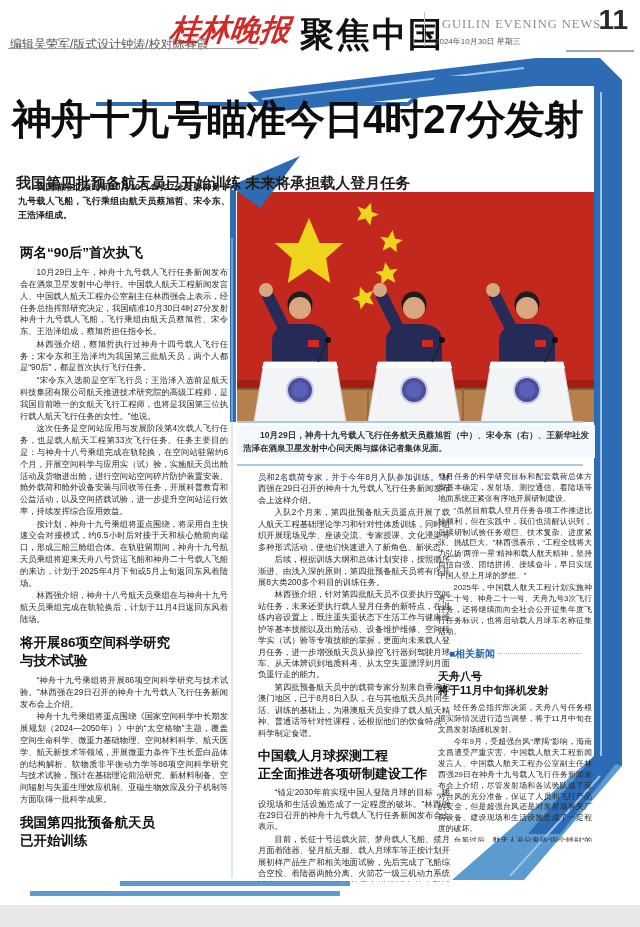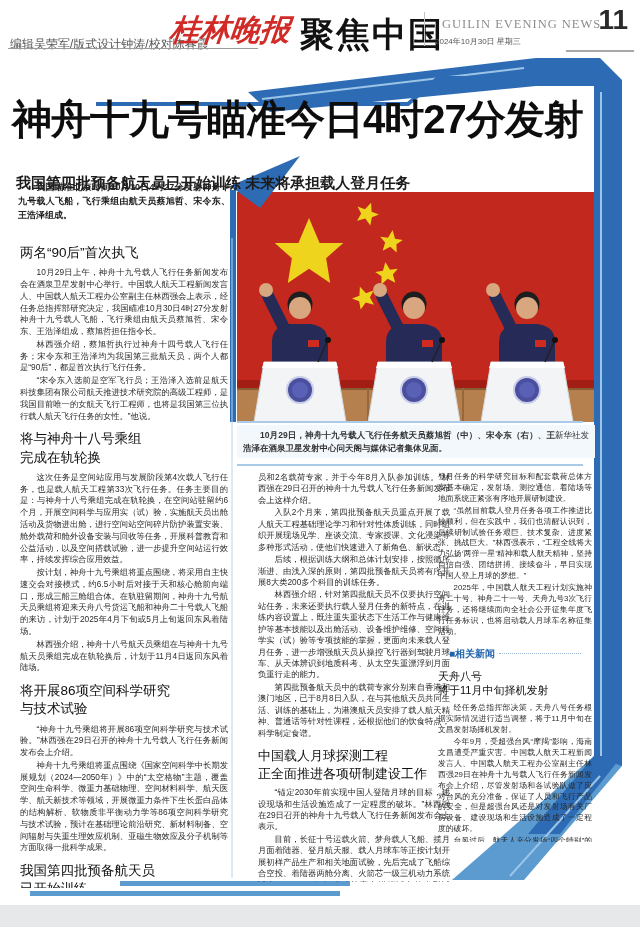--- a/index.html
+++ b/index.html
@@ -24,30 +24,30 @@
   .headline{position:absolute;left:12px;top:92px;width:604px;font-size:40px;font-weight:900;color:#0d0d0d;
             letter-spacing:-1px;white-space:nowrap;z-index:3;}
   .subheadline{position:absolute;left:16px;top:148px;width:580px;font-size:15px;font-weight:bold;color:#1c1c1c;z-index:3;margin-top:26px;}
   .lede{position:absolute;left:18px;top:181px;width:212px;font-size:9px;font-weight:bold;line-height:1.55;
         text-indent:2em;color:#222;text-align:justify;z-index:3;}
 
   
   .photo{position:absolute;left:237px;top:192px;width:358px;height:230px;z-index:1;overflow:hidden;}
   .caption{position:absolute;left:237px;top:425px;width:346px;background:#f3f8fd;padding:4px 6px 3px;
            font-size:8.5px;font-weight:bold;line-height:1.55;color:#333;text-align:justify;text-indent:2em;z-index:3;}
-  .cap-credit{float:right;font-weight:normal;text-indent:0;}
+  .cap-credit{float:right;font-weight:bold;text-indent:0;}
 
   
   .col{position:absolute;overflow:hidden;color:#2a2a2a;text-align:justify;z-index:3;}
   #col-left{left:20px;top:236px;width:208px;height:652px;font-size:8.3px;line-height:1.42;}
   #col-mid{left:238px;top:472px;width:192px;height:410px;font-size:8.3px;line-height:1.38;margin-left:20px;}
   #col-right{left:438px;top:472px;width:154px;height:370px;font-size:7.8px;line-height:1.4;}
   .blk-p{text-indent:2em;margin:0 0 1px;}
   .blk-pc{margin:0 0 1px;}
-  .blk-h{font-size:13.5px;font-weight:normal;color:#0f0f0f;line-height:1.35;margin:8px 0 5px;white-space:pre-line;text-align:left;text-indent:0;}
+  .blk-h{font-size:13.5px;font-weight:bold;color:#0f0f0f;line-height:1.35;margin:8px 0 5px;white-space:pre-line;text-align:left;text-indent:0;}
   #col-mid .blk-h{font-size:13px;}
   #col-right .blk-h{font-size:11px;}
   .blk-kicker{color:#1f64ad;font-weight:bold;font-size:10px;display:flex;align-items:center;gap:4px;margin:9px 11px 3px;}
   .blk-kicker::after{content:"";flex:1;border-top:1px dotted #9bb8d4;}
 
   .deco{position:absolute;left:0;top:0;z-index:2;pointer-events:none;}
 </style>
 </head>
 <body>
 
@@ -136,22 +136,20 @@
   <div class="caption">
     <span class="cap-credit">新华社发</span>
     <span>10月29日，神舟十九号载人飞行任务航天员蔡旭哲（中）、宋令东（右）、王浩泽在酒泉卫星发射中心问天阁与媒体记者集体见面。</span>
   </div>
 
   <div id="col-left" class="col">
       <div class="blk-h">两名“90后”首次执飞</div>
       <div class="blk-p">10月29日上午，神舟十九号载人飞行任务新闻发布会在酒泉卫星发射中心举行。中国载人航天工程新闻发言人、中国载人航天工程办公室副主任林西强会上表示，经任务总指挥部研究决定，我国瞄准10月30日4时27分发射神舟十九号载人飞船，飞行乘组由航天员蔡旭哲、宋令东、王浩泽组成，蔡旭哲担任指令长。</div>
       <div class="blk-p">林西强介绍，蔡旭哲执行过神舟十四号载人飞行任务；宋令东和王浩泽均为我国第三批航天员，两个人都是“90后”，都是首次执行飞行任务。</div>
       <div class="blk-p">“宋令东入选前是空军飞行员；王浩泽入选前是航天科技集团有限公司航天推进技术研究院的高级工程师，是我国目前唯一的女航天飞行工程师，也将是我国第三位执行载人航天飞行任务的女性。”他说。</div>
-      <div class="blk-h">将与神舟十八号乘组
-完成在轨轮换</div>
       <div class="blk-p">这次任务是空间站应用与发展阶段第4次载人飞行任务，也是载人航天工程第33次飞行任务。任务主要目的是：与神舟十八号乘组完成在轨轮换，在空间站驻留约6个月，开展空间科学与应用实（试）验，实施航天员出舱活动及货物进出舱，进行空间站空间碎片防护装置安装、舱外载荷和舱外设备安装与回收等任务，开展科普教育和公益活动，以及空间搭载试验，进一步提升空间站运行效率，持续发挥综合应用效益。</div>
       <div class="blk-p">按计划，神舟十九号乘组将重点围绕，将采用自主快速交会对接模式，约6.5小时后对接于天和核心舱前向端口，形成三船三舱组合体。在轨驻留期间，神舟十九号航天员乘组将迎来天舟八号货运飞船和神舟二十号载人飞船的来访，计划于2025年4月下旬或5月上旬返回东风着陆场。</div>
       <div class="blk-p">林西强介绍，神舟十八号航天员乘组在与神舟十九号航天员乘组完成在轨轮换后，计划于11月4日返回东风着陆场。</div>
       <div class="blk-h">将开展86项空间科学研究
 与技术试验</div>
       <div class="blk-p">“神舟十九号乘组将开展86项空间科学研究与技术试验。”林西强在29日召开的神舟十九号载人飞行任务新闻发布会上介绍。</div>
       <div class="blk-p">神舟十九号乘组将重点围绕《国家空间科学中长期发展规划（2024—2050年）》中的“太空格物”主题，覆盖空间生命科学、微重力基础物理、空间材料科学、航天医学、航天新技术等领域，开展微重力条件下生长蛋白晶体的结构解析、软物质非平衡动力学等86项空间科学研究与技术试验，预计在基础理论前沿研究、新材料制备、空间辐射与失重生理效应机制、亚磁生物效应及分子机制等方面取得一批科学成果。</div>
       <div class="blk-h">我国第四批预备航天员
 已开始训练</div>
     </div>

